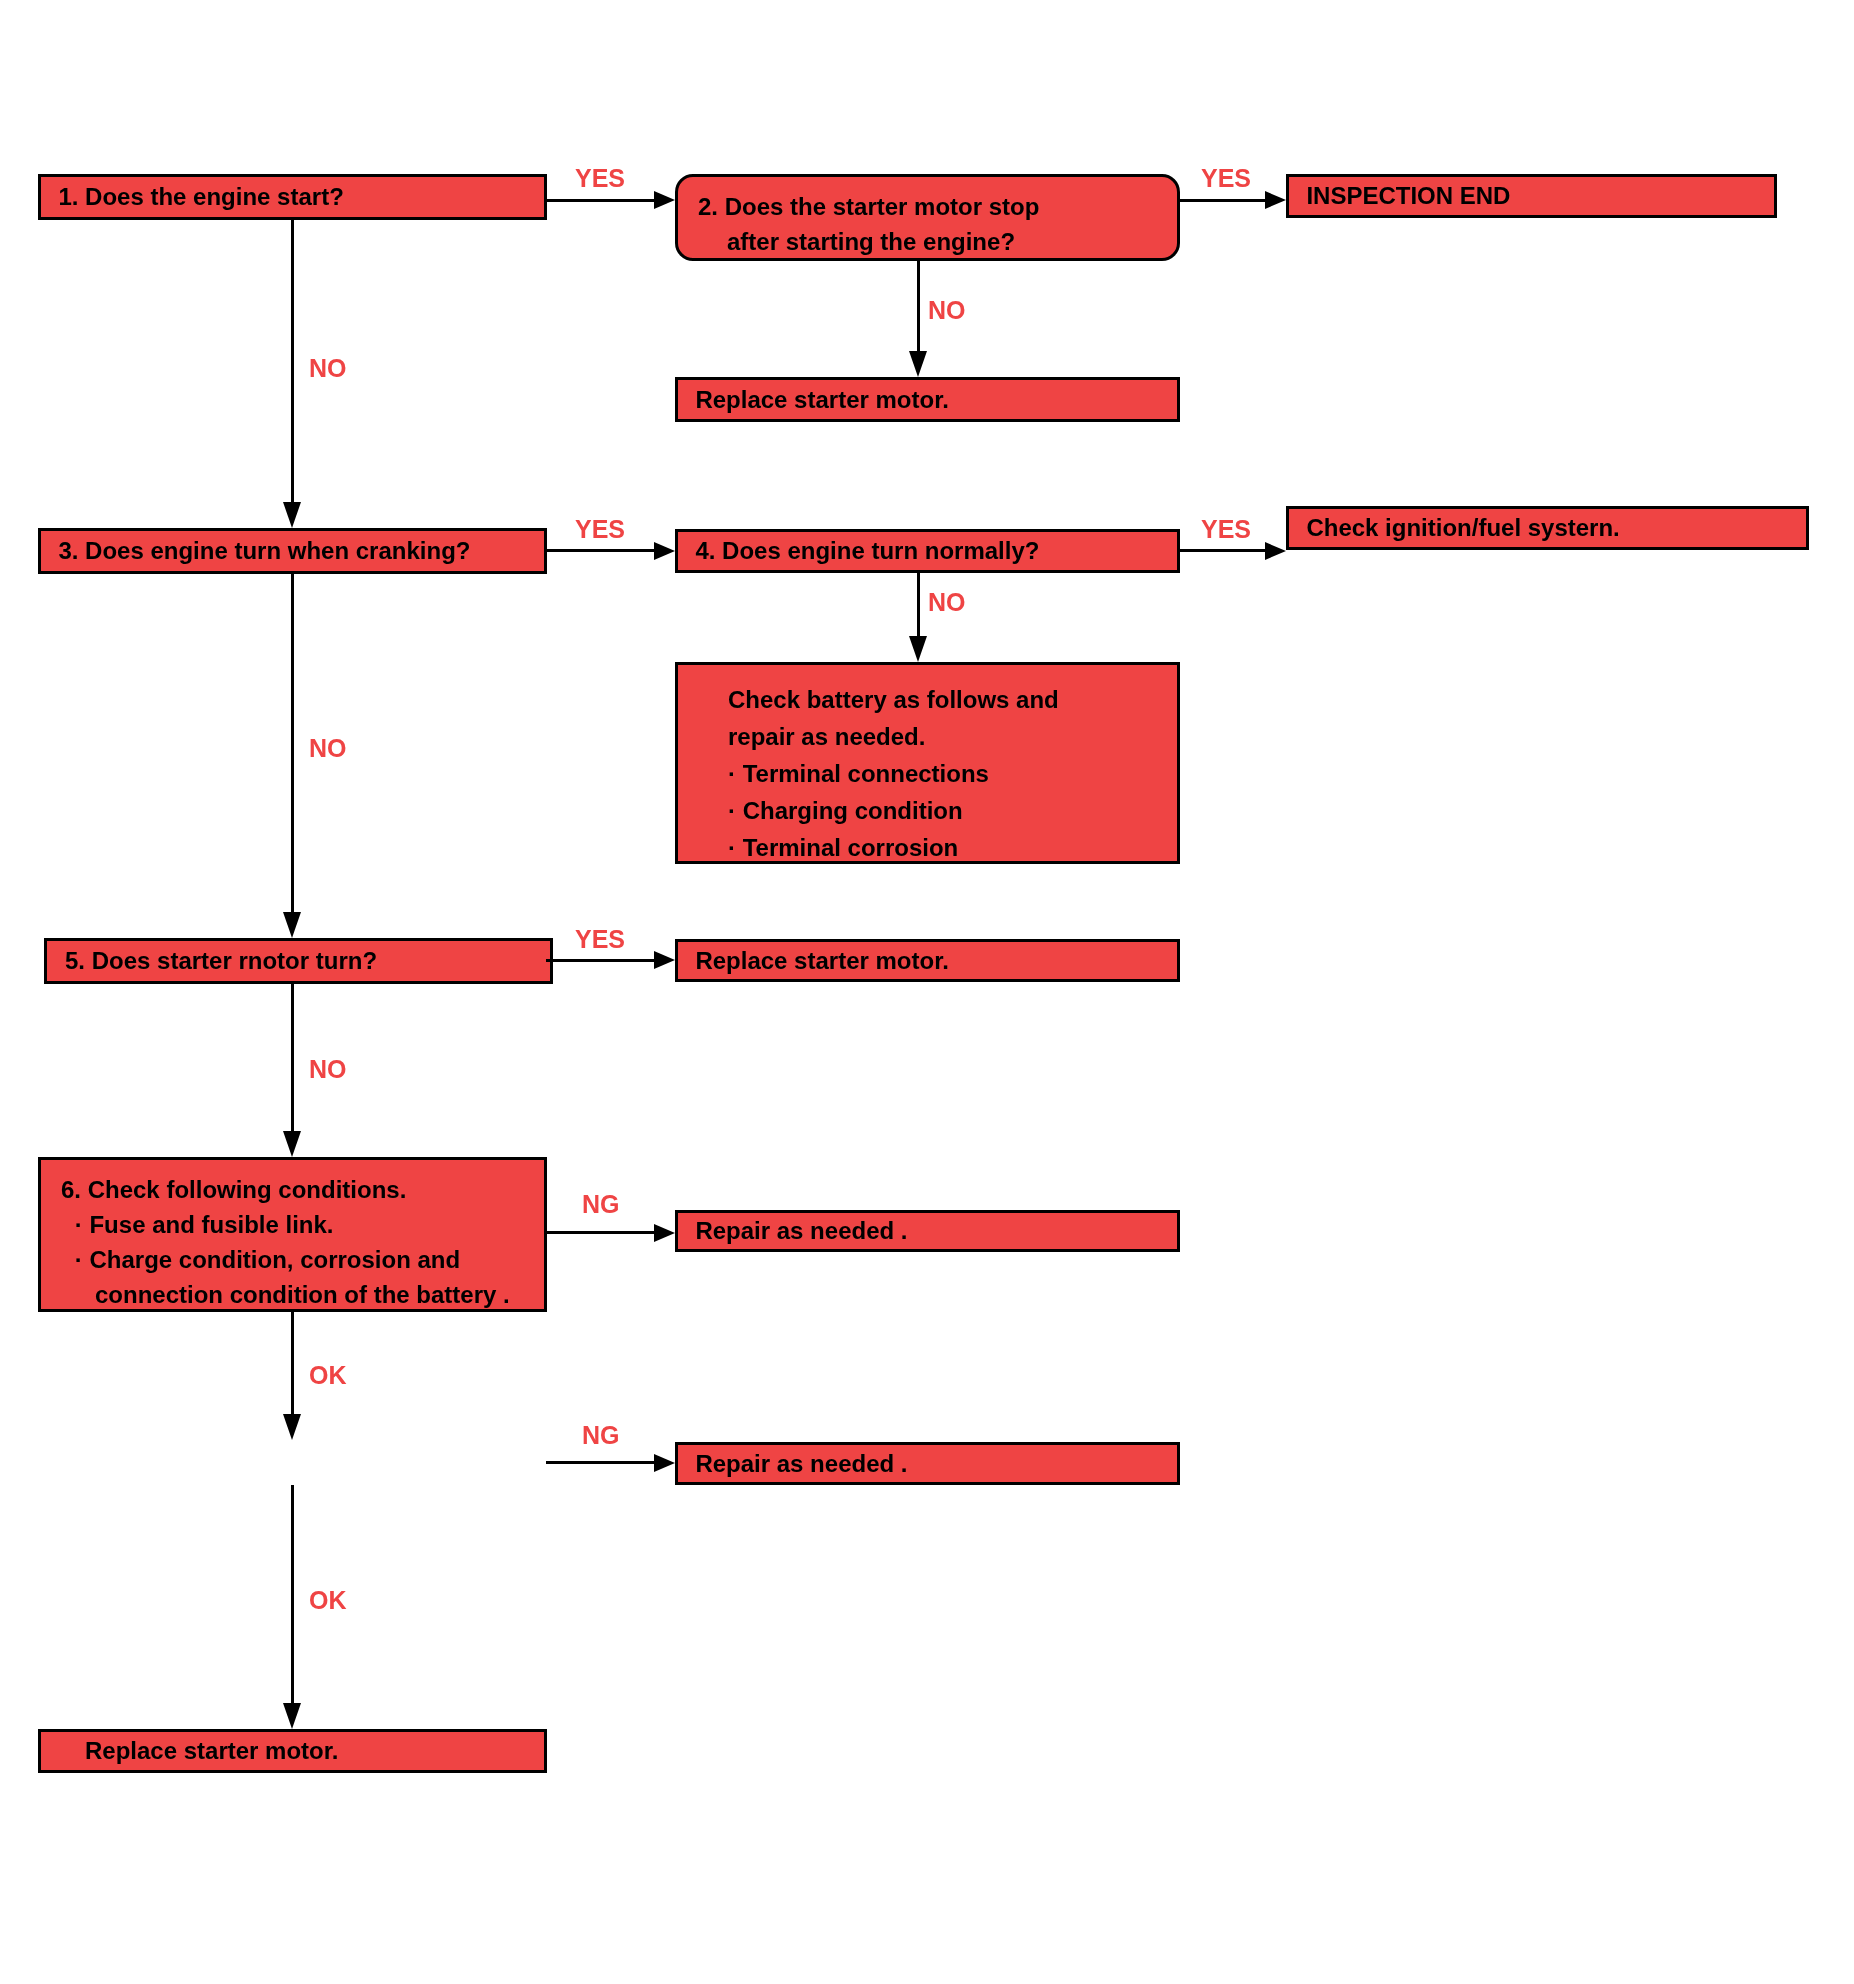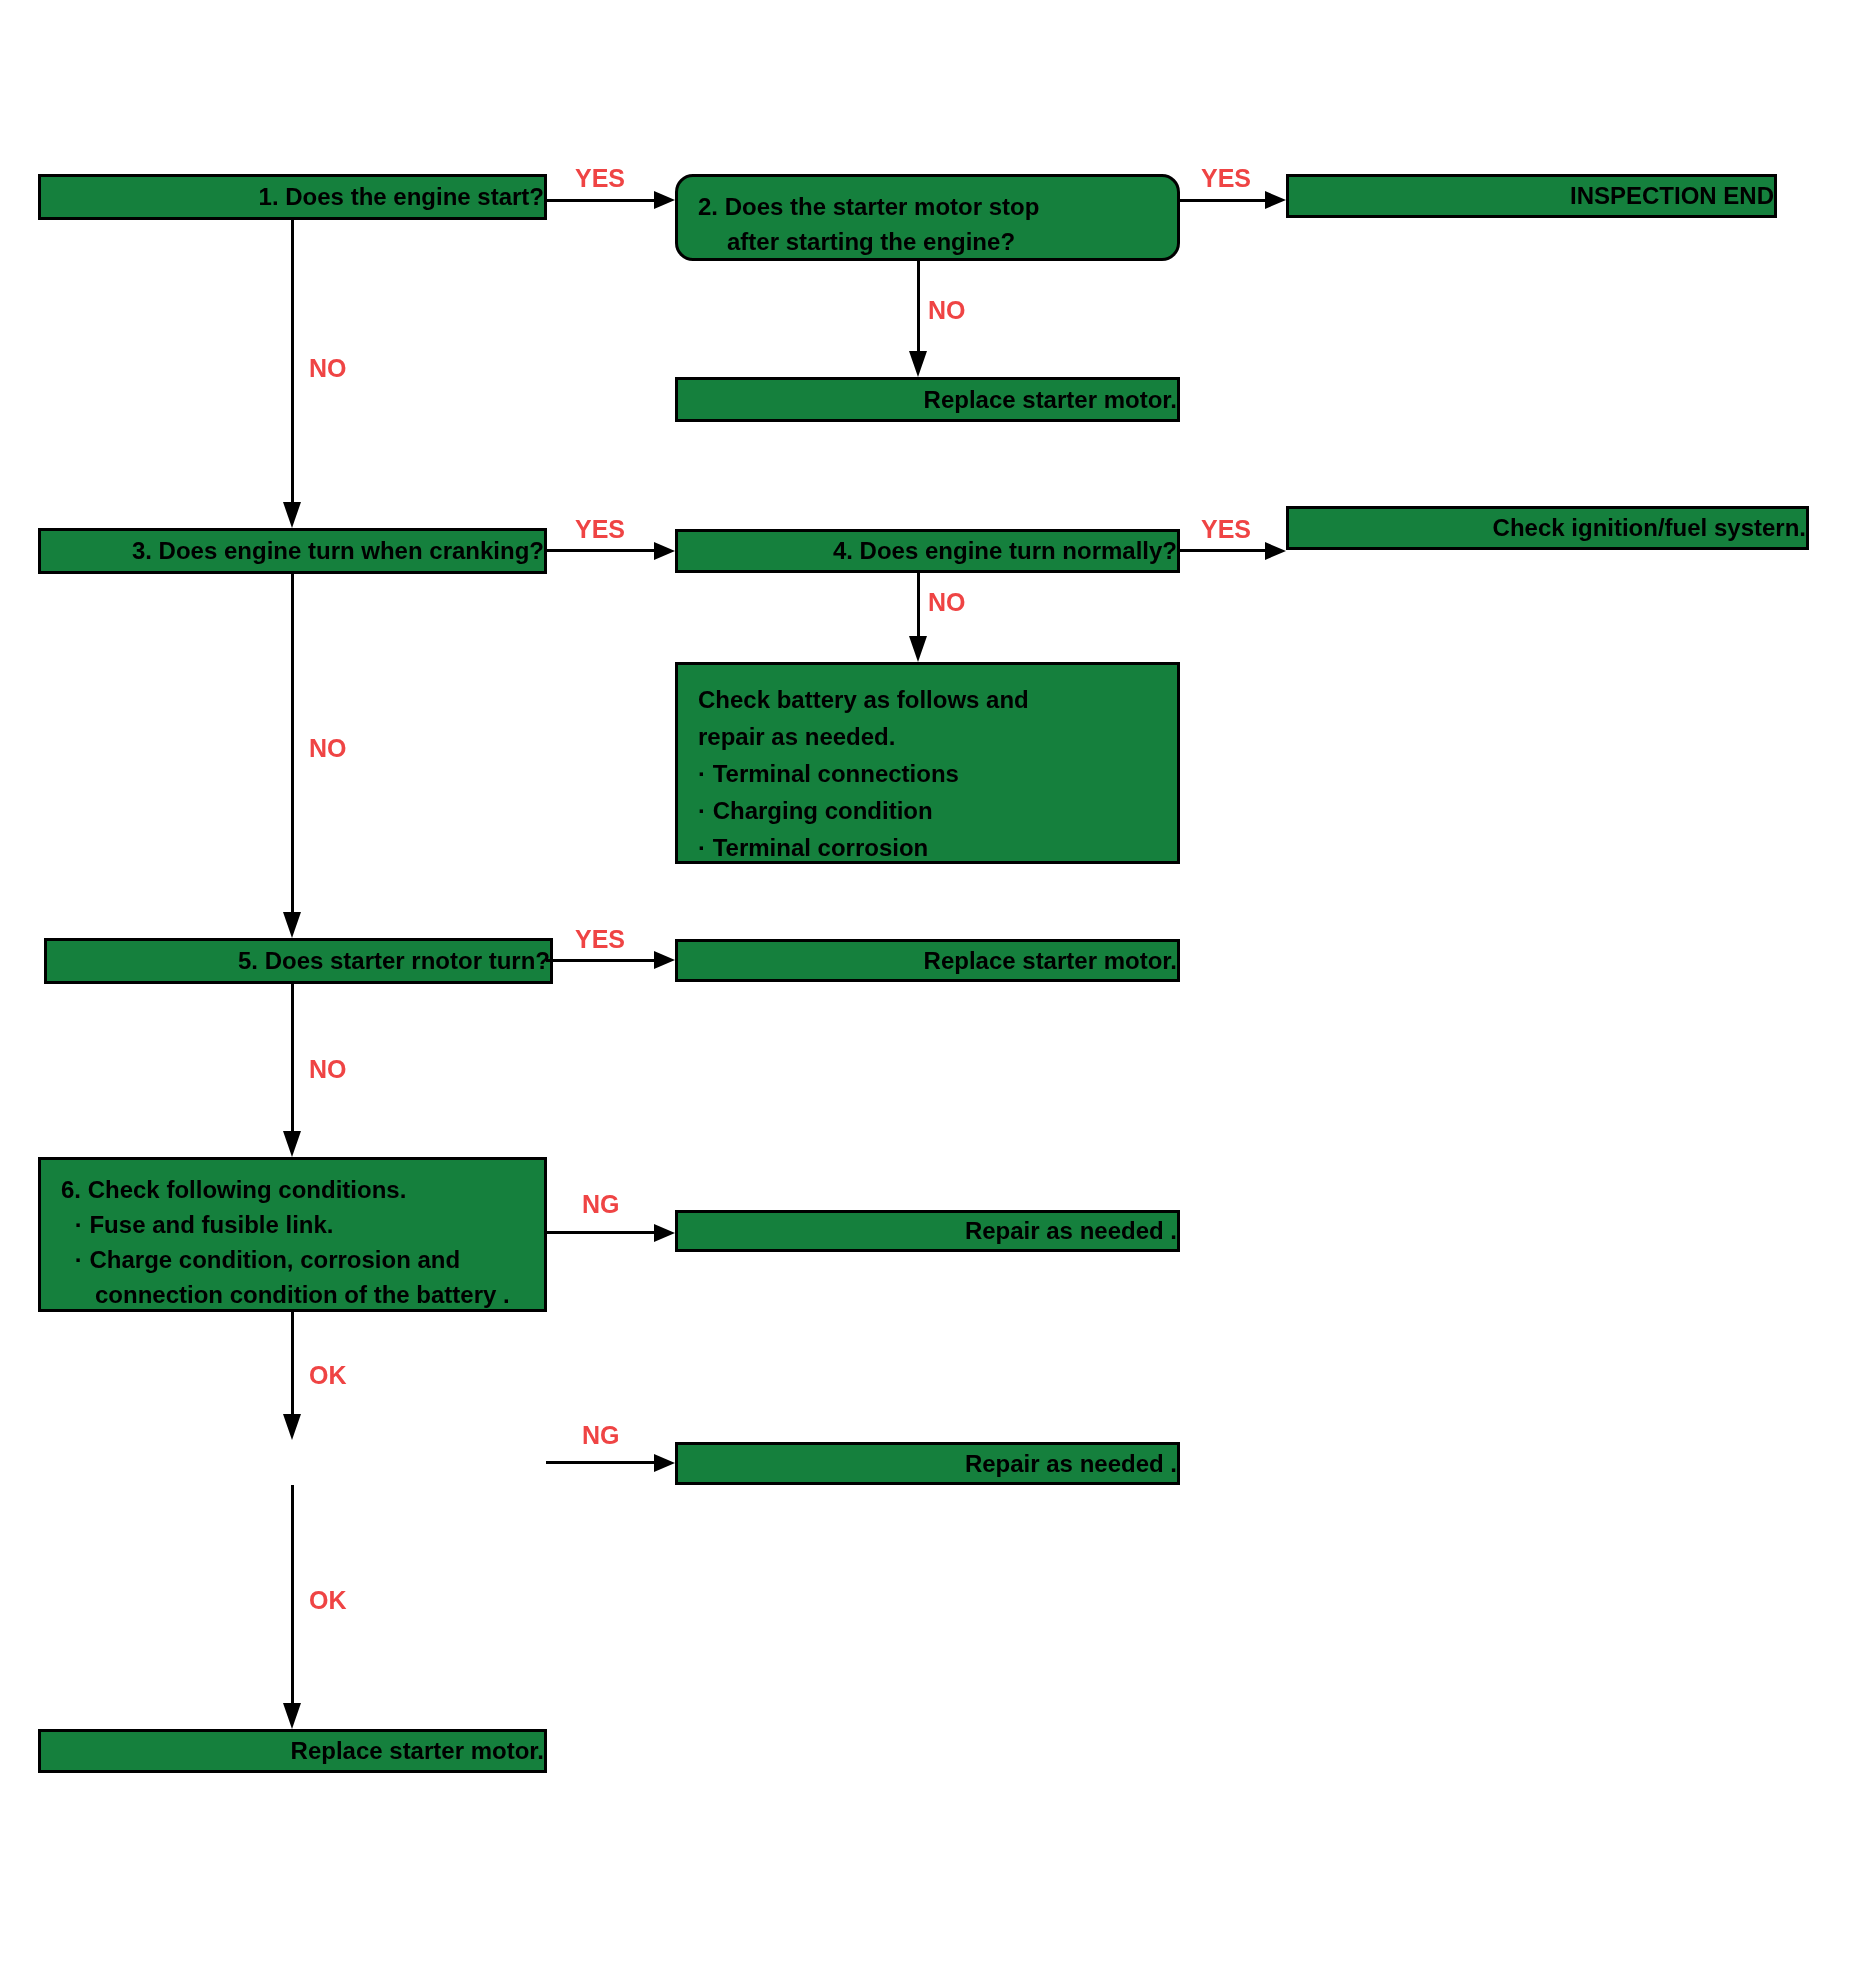--- a/index.html
+++ b/index.html
@@ -12,35 +12,34 @@
     width: 1855px;
     height: 1985px;
     background: #ffffff;
     font-family: "Liberation Sans", "DejaVu Sans", sans-serif;
     color: #000000;
   }
   .box {
     position: absolute;
     box-sizing: border-box;
     border: 3.7px solid #000000;
-    background: #15803d;
+    background: #ef4444;
     font-weight: bold;
     font-size: 24px;
     color: #000000;
-    justify-content: flex-end;
   }
   .single {
     display: flex;
     align-items: center;
     padding-left: 17.4px;
   }
   .ml { padding: 12px 7.3px 0 20px; }
   .ml .line { line-height: 35px; white-space: nowrap; }
   .battery-box { padding-top: 15.6px; }
-  .battery-box .line { line-height: 37px; }
+  .battery-box .line { line-height: 37px; margin-left: 30px; }
   .cont  { margin-left: 29px; }
   .ind1  { margin-left: 13.8px; }
   .ind2  { margin-left: 34px; }
   .pad-big { padding-left: 44px; }
 
   .hline { position: absolute; height: 3.2px; background: #000000; }
   .vline { position: absolute; width: 3.2px; background: #000000; }
   .ah-right {
     position: absolute; width: 0; height: 0;
     border-top: 9.2px solid transparent;

